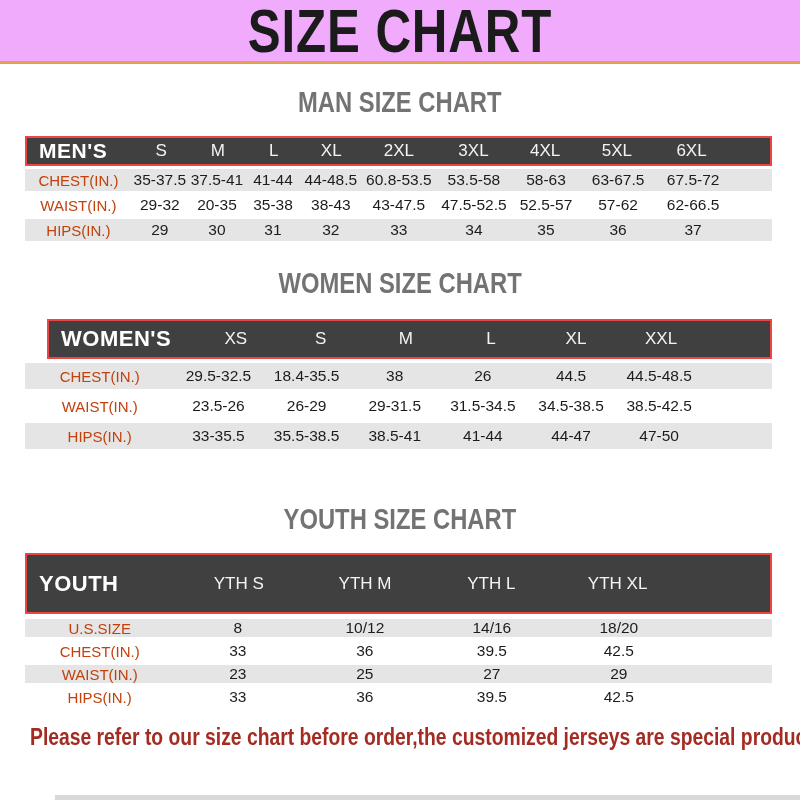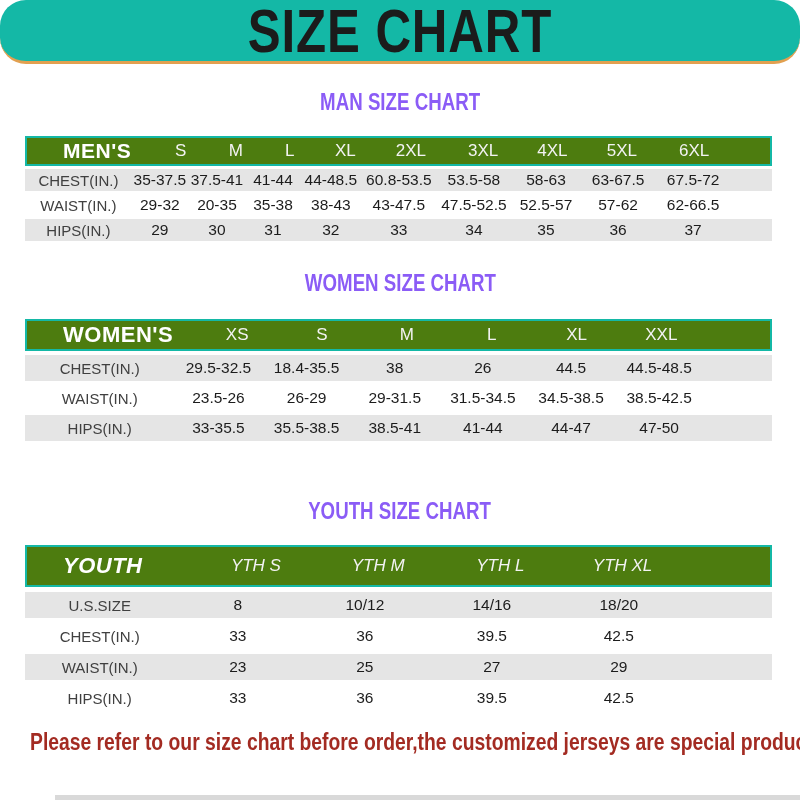--- a/index.html
+++ b/index.html
@@ -28,66 +28,65 @@
     letter-spacing: 1px;
     transform: scale(0.88, 1.1);
     white-space: nowrap;
   }
 
   
   .heading {
     text-align: center;
     height: 36px;
     line-height: 36px;
-    font-size: 22px;
+    font-size: 28px;
     font-weight: 800;
-    color: #8b5cf6;
+    color: #737373;
     white-space: nowrap;
   }
   .cond { display: inline-block; transform: scale(0.85, 1.08); }
   #h0 { margin-top: 20px; }
   #h1 { margin-top: 24px; }
   #h2 { margin-top: 52px; }
 
   
   .tbl { width: 747px; margin-left: 25px; }
   #t0 { margin-top: 16px; }
   #t1 { margin-top: 18px; }
   #t2 { margin-top: 16px; }
 
   .trow { display: grid; align-items: center; }
   .sec0 .trow { grid-template-columns: 14.3% 7.5% 7.8% 7.2% 8.3% 9.9% 10.2% 9.1% 10.2% 9.9% 1fr; }
   .sec1 .trow { grid-template-columns: 20% 11.8% 11.8% 11.8% 11.8% 11.8% 11.8% 1fr; }
   .sec2 .trow { grid-template-columns: 20% 17% 17% 17% 17% 1fr; }
 
   .thead {
-    background: #4d7c0f;
+    background: #404040;
     color: #ffffff;
-    border: 2px solid #14b8a6;
-    padding-left: 24px;
+    border: 2px solid #ef4444;
   }
   .sec0 .thead { height: 30px; }
-  .sec1 .thead { height: 32px; }
-  .sec2 .thead { height: 42px; font-style: italic; }
+  .sec1 .thead { height: 40px; margin-left: 22px; }
+  .sec2 .thead { height: 61px; }
 
   .hlabel {
     font-weight: 800;
     padding-left: 12px;
     letter-spacing: 0.5px;
     font-size: 22px;
     white-space: nowrap;
   }
   .sec0 .hlabel { font-size: 21px; }
   .hcol { text-align: center; font-size: 17px; color: #f3f3f3; white-space: nowrap; }
 
   .drow { height: 22px; margin-top: 3px; font-size: 15.5px; color: #1c1c1c; }
   .sec1 .drow { height: 26px; margin-top: 4px; }
-  .sec2 .drow { height: 26px; margin-top: 5px; }
+  .sec2 .drow { height: 18px; margin-top: 5px; }
   .drow.stripe { background: #e5e5e5; }
-  .dlabel { text-align: center; font-size: 15px; color: #404040; white-space: nowrap; }
+  .dlabel { text-align: center; font-size: 15px; color: #c2410c; white-space: nowrap; }
   .dcell { text-align: center; white-space: nowrap; }
 
   
   .disclaimer {
     margin-top: 14px;
     padding-left: 30px;
     line-height: 35px;
     font-size: 23px;
     font-weight: bold;
   }
@@ -104,21 +103,21 @@
     left: 55px;
     right: 0;
     bottom: 0;
     height: 5px;
     background: #d9d9d9;
   }
 </style>
 </head>
 <body>
 
-<div class="banner" style="background: #14b8a6; border-radius: 26px;">
+<div class="banner" style="background: #f0abfc;">
   <span class="banner-text" style="color: rgb(27, 27, 27);">SIZE CHART</span>
 </div>
 
 <h2 class="heading" id="h0"><span class="cond">MAN SIZE CHART</span></h2>
 <div class="tbl sec0" id="t0">
     <div class="trow thead">
       <div class="hlabel">MEN'S</div>
       <div class="hcol">S</div>
       <div class="hcol">M</div>
       <div class="hcol">L</div>

